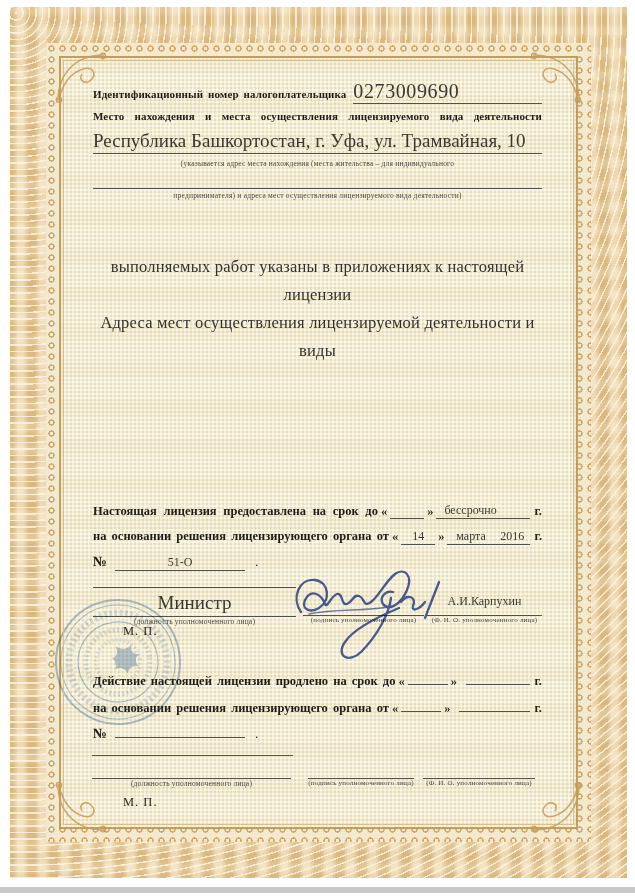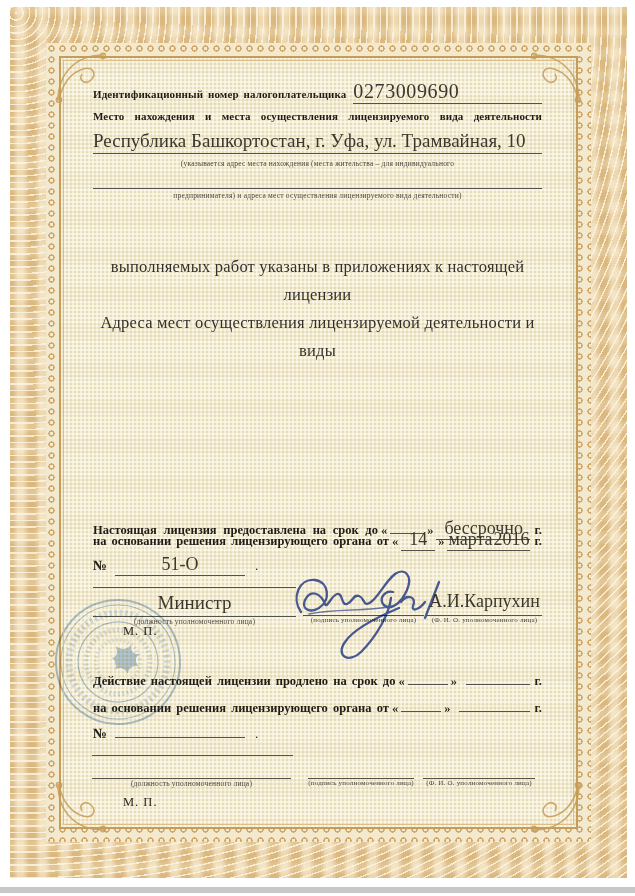--- a/index.html
+++ b/index.html
@@ -47,21 +47,21 @@
   .page{position:absolute;inset:0;font-size:13px;color:#26231c;}
   .r{position:absolute;left:32px;right:34px;}
   .flex{display:flex;align-items:baseline;}
   .lbl{font-weight:bold;font-size:11px;color:#1f1c15;letter-spacing:.1px;}
   .lbl-sm{font-weight:bold;font-size:12.5px;color:#1f1c15;}
   .ws2{word-spacing:2px;} .ws3{word-spacing:3.5px;}
   .just{text-align:justify;text-align-last:justify;}
   .q{font-weight:bold;font-size:12.5px;padding:0 3px;color:#262116;}
   .u{border-bottom:1px solid #53524a;}
   .ublank{display:inline-block;border-bottom:1px solid #53524a;}
-  .val{font-size:18px;color:#3b372d;}
+  .val{font-size:12px;color:#3b372d;}
   .gsuf{font-weight:bold;font-size:12.5px;margin-left:5px;}
   .cap{font-size:7.5px;color:#4a463c;letter-spacing:.2px;text-align:center;}
   .mp{font-size:12.5px;color:#2a261e;letter-spacing:1px;}
   .sigcol{position:absolute;}
   .sigcol .blankline{height:2px;border-bottom:1px solid #53524a;}
   .sigcol .v{border-bottom:1px solid #53524a;text-align:center;}
   .note{ text-align:center;font-size:16.5px;line-height:28px;color:#33302a;letter-spacing:.2px;}
   .seal-svg{position:absolute;mix-blend-mode:multiply;}
   .scan-edge{position:absolute;left:0;right:0;bottom:3px;height:6px;background:#c8c8c6;}
 </style>
@@ -119,21 +119,21 @@
           <div class="r cap" style="top:101px;">(указывается адрес места нахождения (места жительства – для индивидуального</div>
 
           <div class="r" style="top:119px;height:11px;border-bottom:1px solid #53524a;"></div>
           <div class="r cap" style="top:133px;">предпринимателя) и адреса мест осуществления лицензируемого вида деятельности)</div>
 
           <div class="r note" style="top:195px;">
             <div>выполняемых работ указаны в приложениях к настоящей лицензии</div>
             <div>Адреса мест осуществления лицензируемой деятельности и виды</div>
           </div>
 
-          <div class="r flex" style="top:460px;">
+          <div class="r flex" style="top:445px;align-items:flex-end;">
             <span class="lbl-sm ws3">Настоящая лицензия предоставлена на срок до</span>
             <span class="q">«</span>
             <span class="ublank" style="width:34px;"></span>
             <span class="q">»</span>
             <span class="u val" style="flex:1;padding-left:8px;">бессрочно</span>
             <span class="gsuf">г.</span>
           </div>
 
           <div class="r flex" style="top:471px;">
             <span class="lbl-sm ws2">на основании решения лицензирующего органа от</span>

